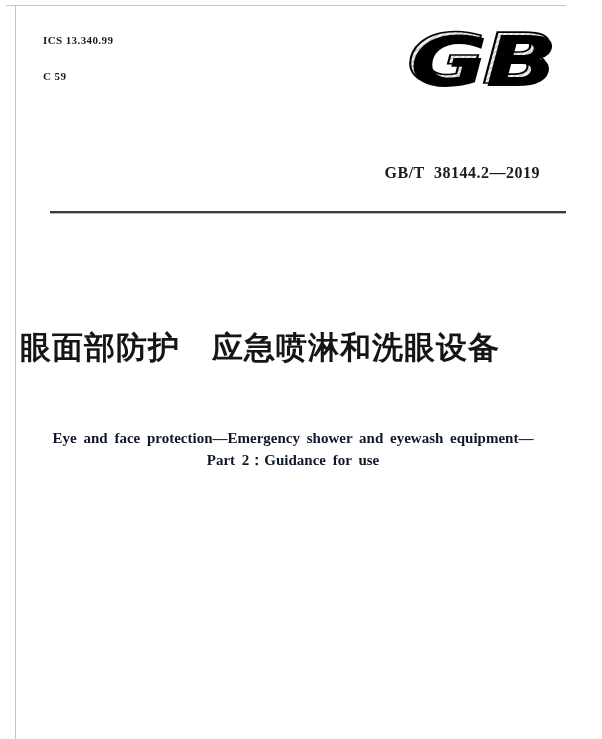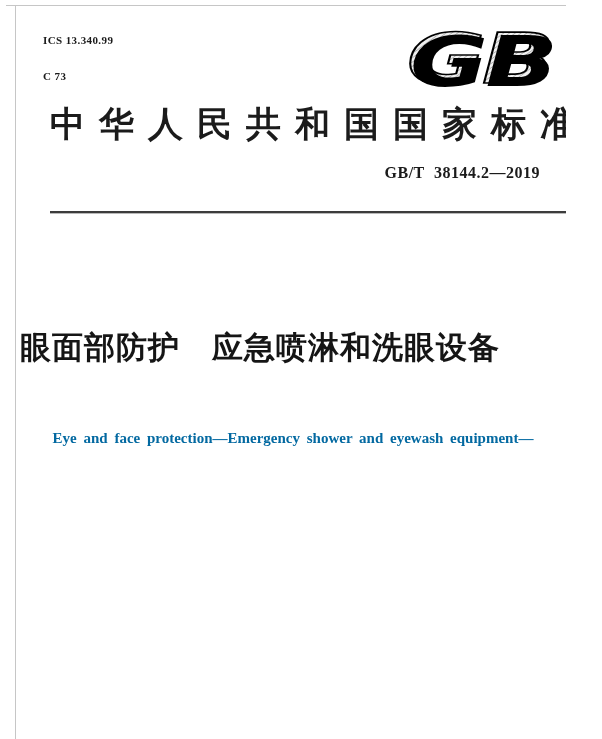--- a/index.html
+++ b/index.html
@@ -55,57 +55,57 @@
     text-align: left;
     font-family: "DejaVu Sans", "Liberation Sans", sans-serif;
     font-weight: bold; font-size: 31px; line-height: 41px;
     letter-spacing: 1px; color: #151515;
   }
   .en-title {
     position: absolute; left: 20px; right: 0; top: 427px;
     text-align: center;
     font-family: "Liberation Serif", "DejaVu Serif", serif;
     font-weight: bold; font-size: 15px; line-height: 22px;
-    word-spacing: 3px; color: #0369a1;
+    word-spacing: 3px; color: #0f172a;
   }
 </style>
 </head>
 <body>
 
 <div class="page">
 
   <div class="edge edge-top"></div>
   <div class="edge edge-left"></div>
   <div class="edge edge-right"></div>
 
   <div class="ics-block">
     <div>ICS 13.340.99</div>
-    <div>C 73</div>
+    <div>C 59</div>
   </div>
 
   <svg class="gb-logo" width="162" height="74" viewBox="0 0 162 74" aria-hidden="true">
     <defs>
       <pattern id="hatch" width="3" height="3" patternUnits="userSpaceOnUse" patternTransform="rotate(45)">
         <rect width="3" height="3" fill="#f1f1f1"></rect>
         <line x1="0" y1="0" x2="0" y2="3" stroke="#8a8a8a" stroke-width="0.9"></line>
       </pattern>
     </defs>
     <g font-family="'DejaVu Sans', sans-serif" font-weight="bold" font-style="italic" font-size="70" letter-spacing="-2">
       <text x="2" y="62" transform="scale(1.36,1)" fill="url(#hatch)" stroke="#000000" stroke-width="1.6">GB</text>
       <text x="4.5" y="65" transform="scale(1.36,1)" fill="#000000">GB</text>
     </g>
   </svg>
 
-  <div class="national-title">中华人民共和国国家标准</div>
 
   <div class="std-number">GB/T 38144.2—2019</div>
 
   <div class="header-rule"></div>
 
   <div class="cn-title">
     <div>眼面部防护　应急喷淋和洗眼设备</div>
   </div>
 
   <div class="en-title">
     <div>Eye and face protection—Emergency shower and eyewash equipment—</div>
+    <div>Part 2：Guidance for use</div>
   </div>
 
 </div>
 
 </body></html>

